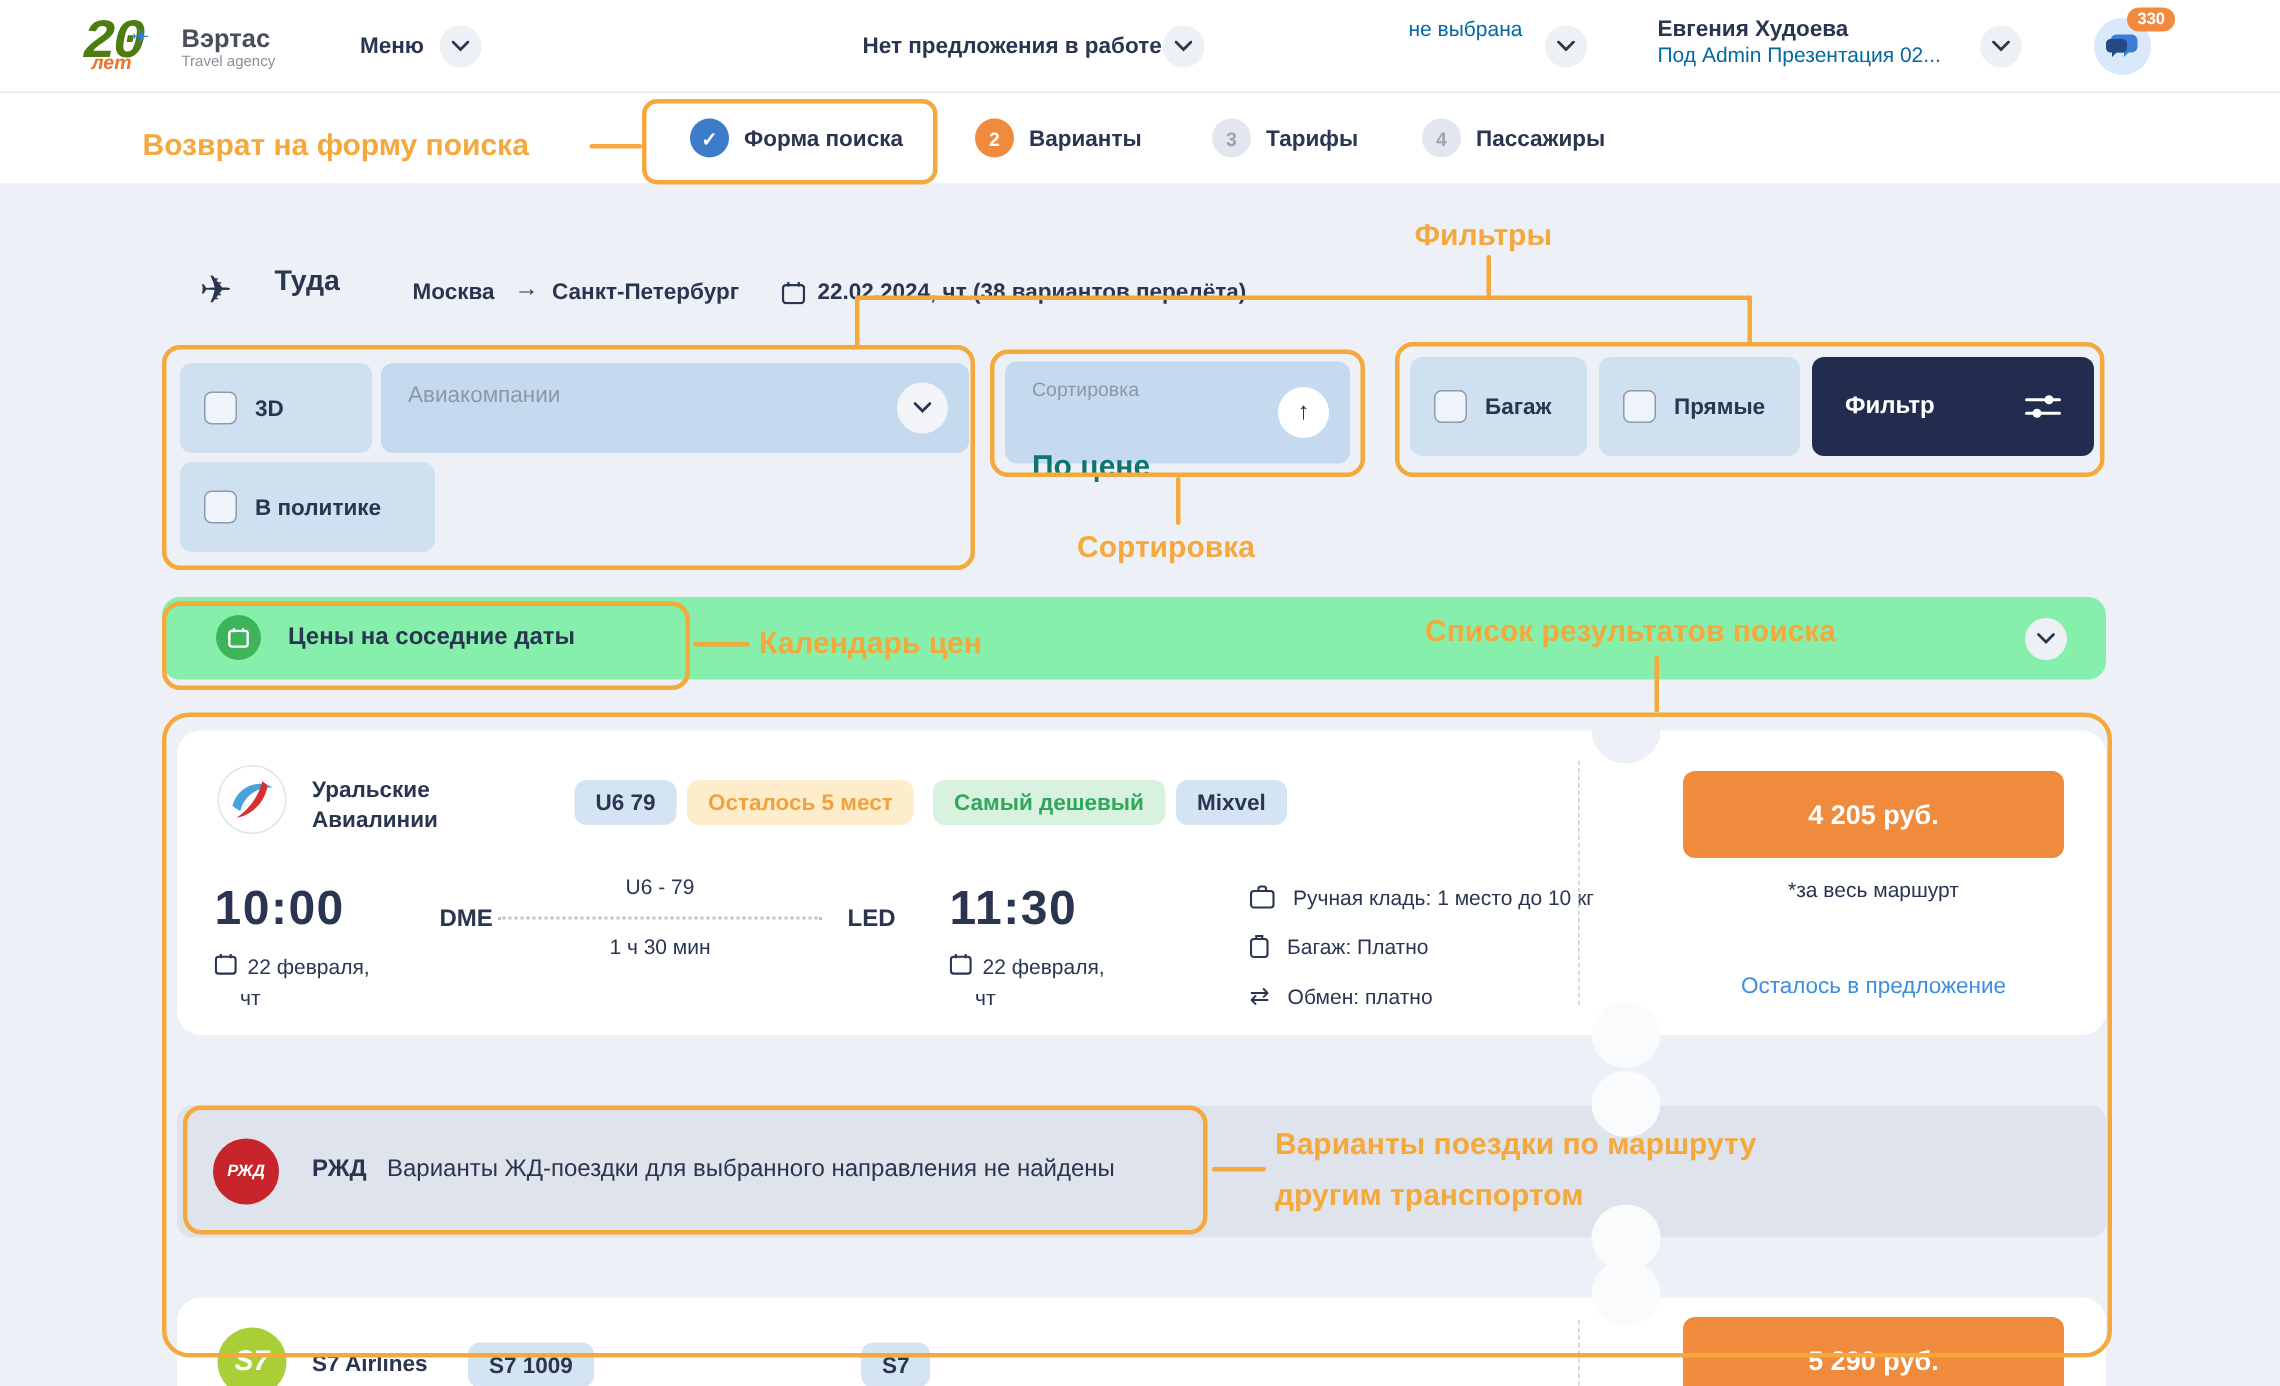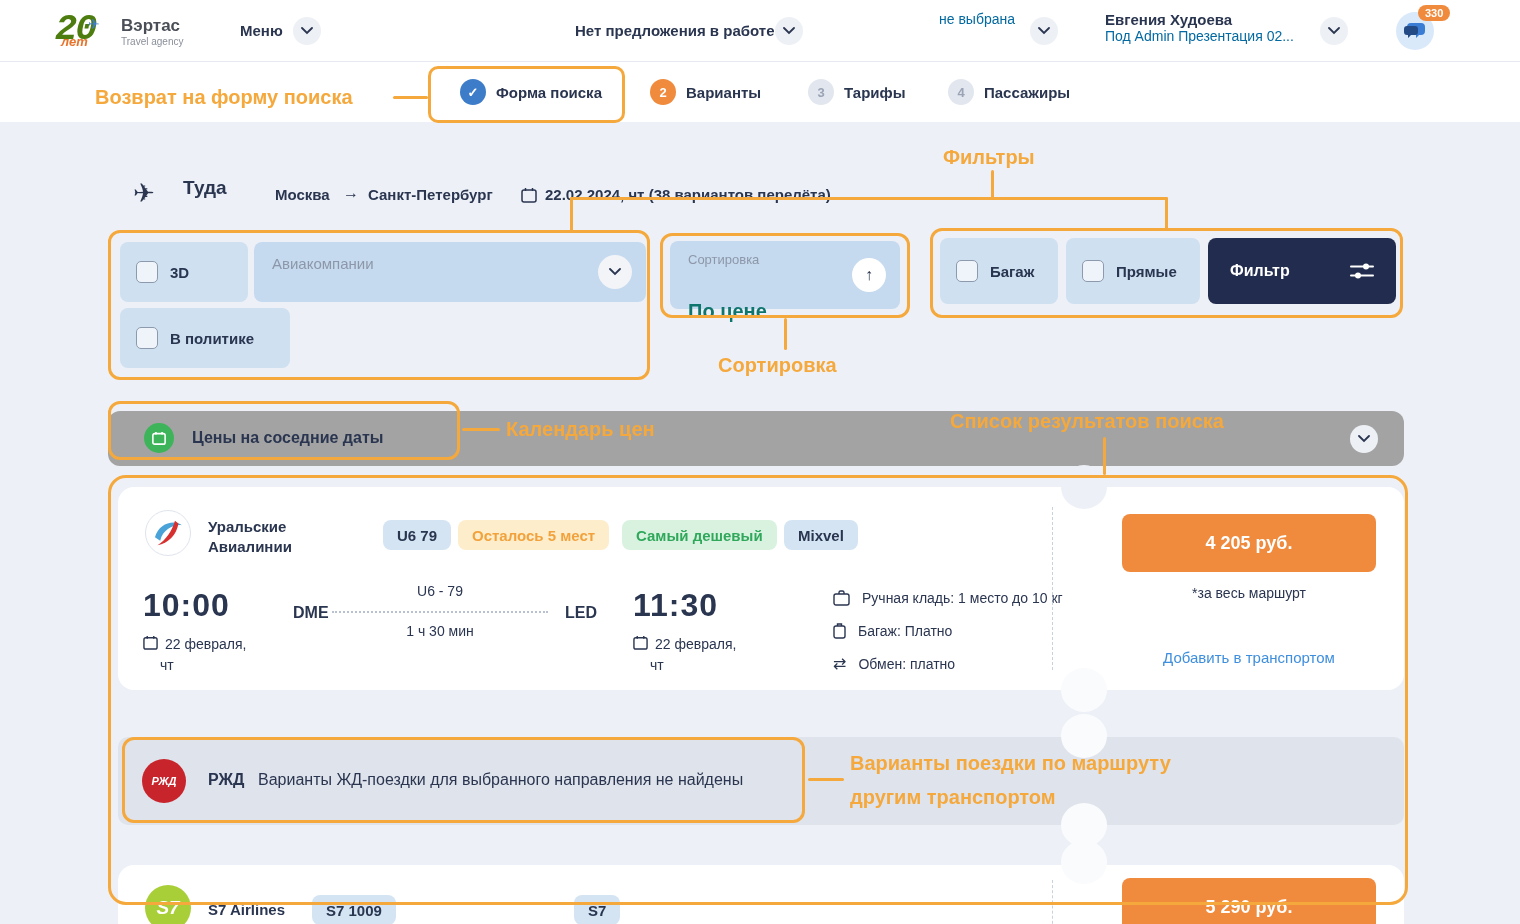--- a/index.html
+++ b/index.html
@@ -43,21 +43,21 @@
   .chip { background:#cfe0f1; border-radius:8px; display:flex; align-items:center; gap:12px; padding:0 16px; cursor:pointer; }
   .chip-label { font-size:15px; font-weight:700; color:#2a3550; }
   .checkbox { width:22px; height:22px; border:1.5px solid #8d99ad; border-radius:5px; background:rgba(255,255,255,.65); flex:0 0 auto; }
   .select-blue { background:#c5daee; border-radius:8px; cursor:pointer; }
   .placeholder { font-size:15px; color:#8d97a9; }
   .mini-circle { width:34px; height:34px; border-radius:50%; background:#f2f4f8; display:flex; align-items:center; justify-content:center; }
   .filter-btn { background:#222c4e; border-radius:8px; color:#fff; display:flex; align-items:center; justify-content:space-between; padding:0 22px; cursor:pointer; }
   .filter-btn-label { font-size:16px; font-weight:700; color:#fff; }
 
   
-  .cal-row { position:absolute; left:108px; top:411px; width:1296px; height:55px; background:#a3a3a3; border-radius:12px; z-index:1; }
+  .cal-row { position:absolute; left:108px; top:398px; width:1296px; height:55px; background:#86efac; border-radius:12px; z-index:1; }
   .green-circle { width:30px; height:30px; border-radius:50%; background:#3db45a; display:flex; align-items:center; justify-content:center; }
 
   
   .card { position:absolute; background:#fff; border-radius:16px; z-index:1; }
   .results-frame { position:absolute; left:108px; top:475px; width:1300px; height:430px; border:3px solid #f5a83c; border-radius:18px; z-index:7; pointer-events:none; }
   .badge { display:inline-flex; align-items:center; justify-content:center; border-radius:8px; font-size:15px; font-weight:700; padding:0 14px; height:30px; }
   .b-blue { background:#d4e4f3; color:#2a3550; }
   .b-yellow { background:#fdedcb; color:#f2a23c; }
   .b-green { background:#d9f2df; color:#2fa85c; }
   .time-big { font-size:32px; font-weight:800; color:#2a3550; letter-spacing:1px; }
@@ -317,21 +317,21 @@
     </div>
     <div class="info-row" style="position:absolute; left:715px; top:167px;">
       <span style="font-size:16px;">⇄</span>
       <span>Обмен: платно</span>
     </div>
 
     <div class="dash-divider" style="position:absolute; left:934px; top:20px; height:163px;"></div>
 
     <div class="price-btn" style="position:absolute; left:1004px; top:27px; width:254px; height:58px;">4 205 руб.</div>
     <div class="small-txt" style="position:absolute; left:1004px; top:98px; width:254px; text-align:center;">*за весь маршурт</div>
-    <div class="link" style="position:absolute; left:1004px; top:162px; width:254px; text-align:center;">Добавить в транспортом</div>
+    <div class="link" style="position:absolute; left:1004px; top:162px; width:254px; text-align:center;">Осталось в предложение</div>
   </div>
 
   <div class="notch-dip" style="left:1061px; top:465px;"></div>
   <div class="notch" style="left:1061px; top:668px;"></div>
   <div class="notch" style="left:1061px; top:714px;"></div>
   <div class="notch" style="left:1061px; top:803px;"></div>
   <div class="notch" style="left:1061px; top:840px;"></div>
 
   <div class="rail-bar">
     <div class="rzd-logo" style="position:absolute; left:24px; top:22px;">

